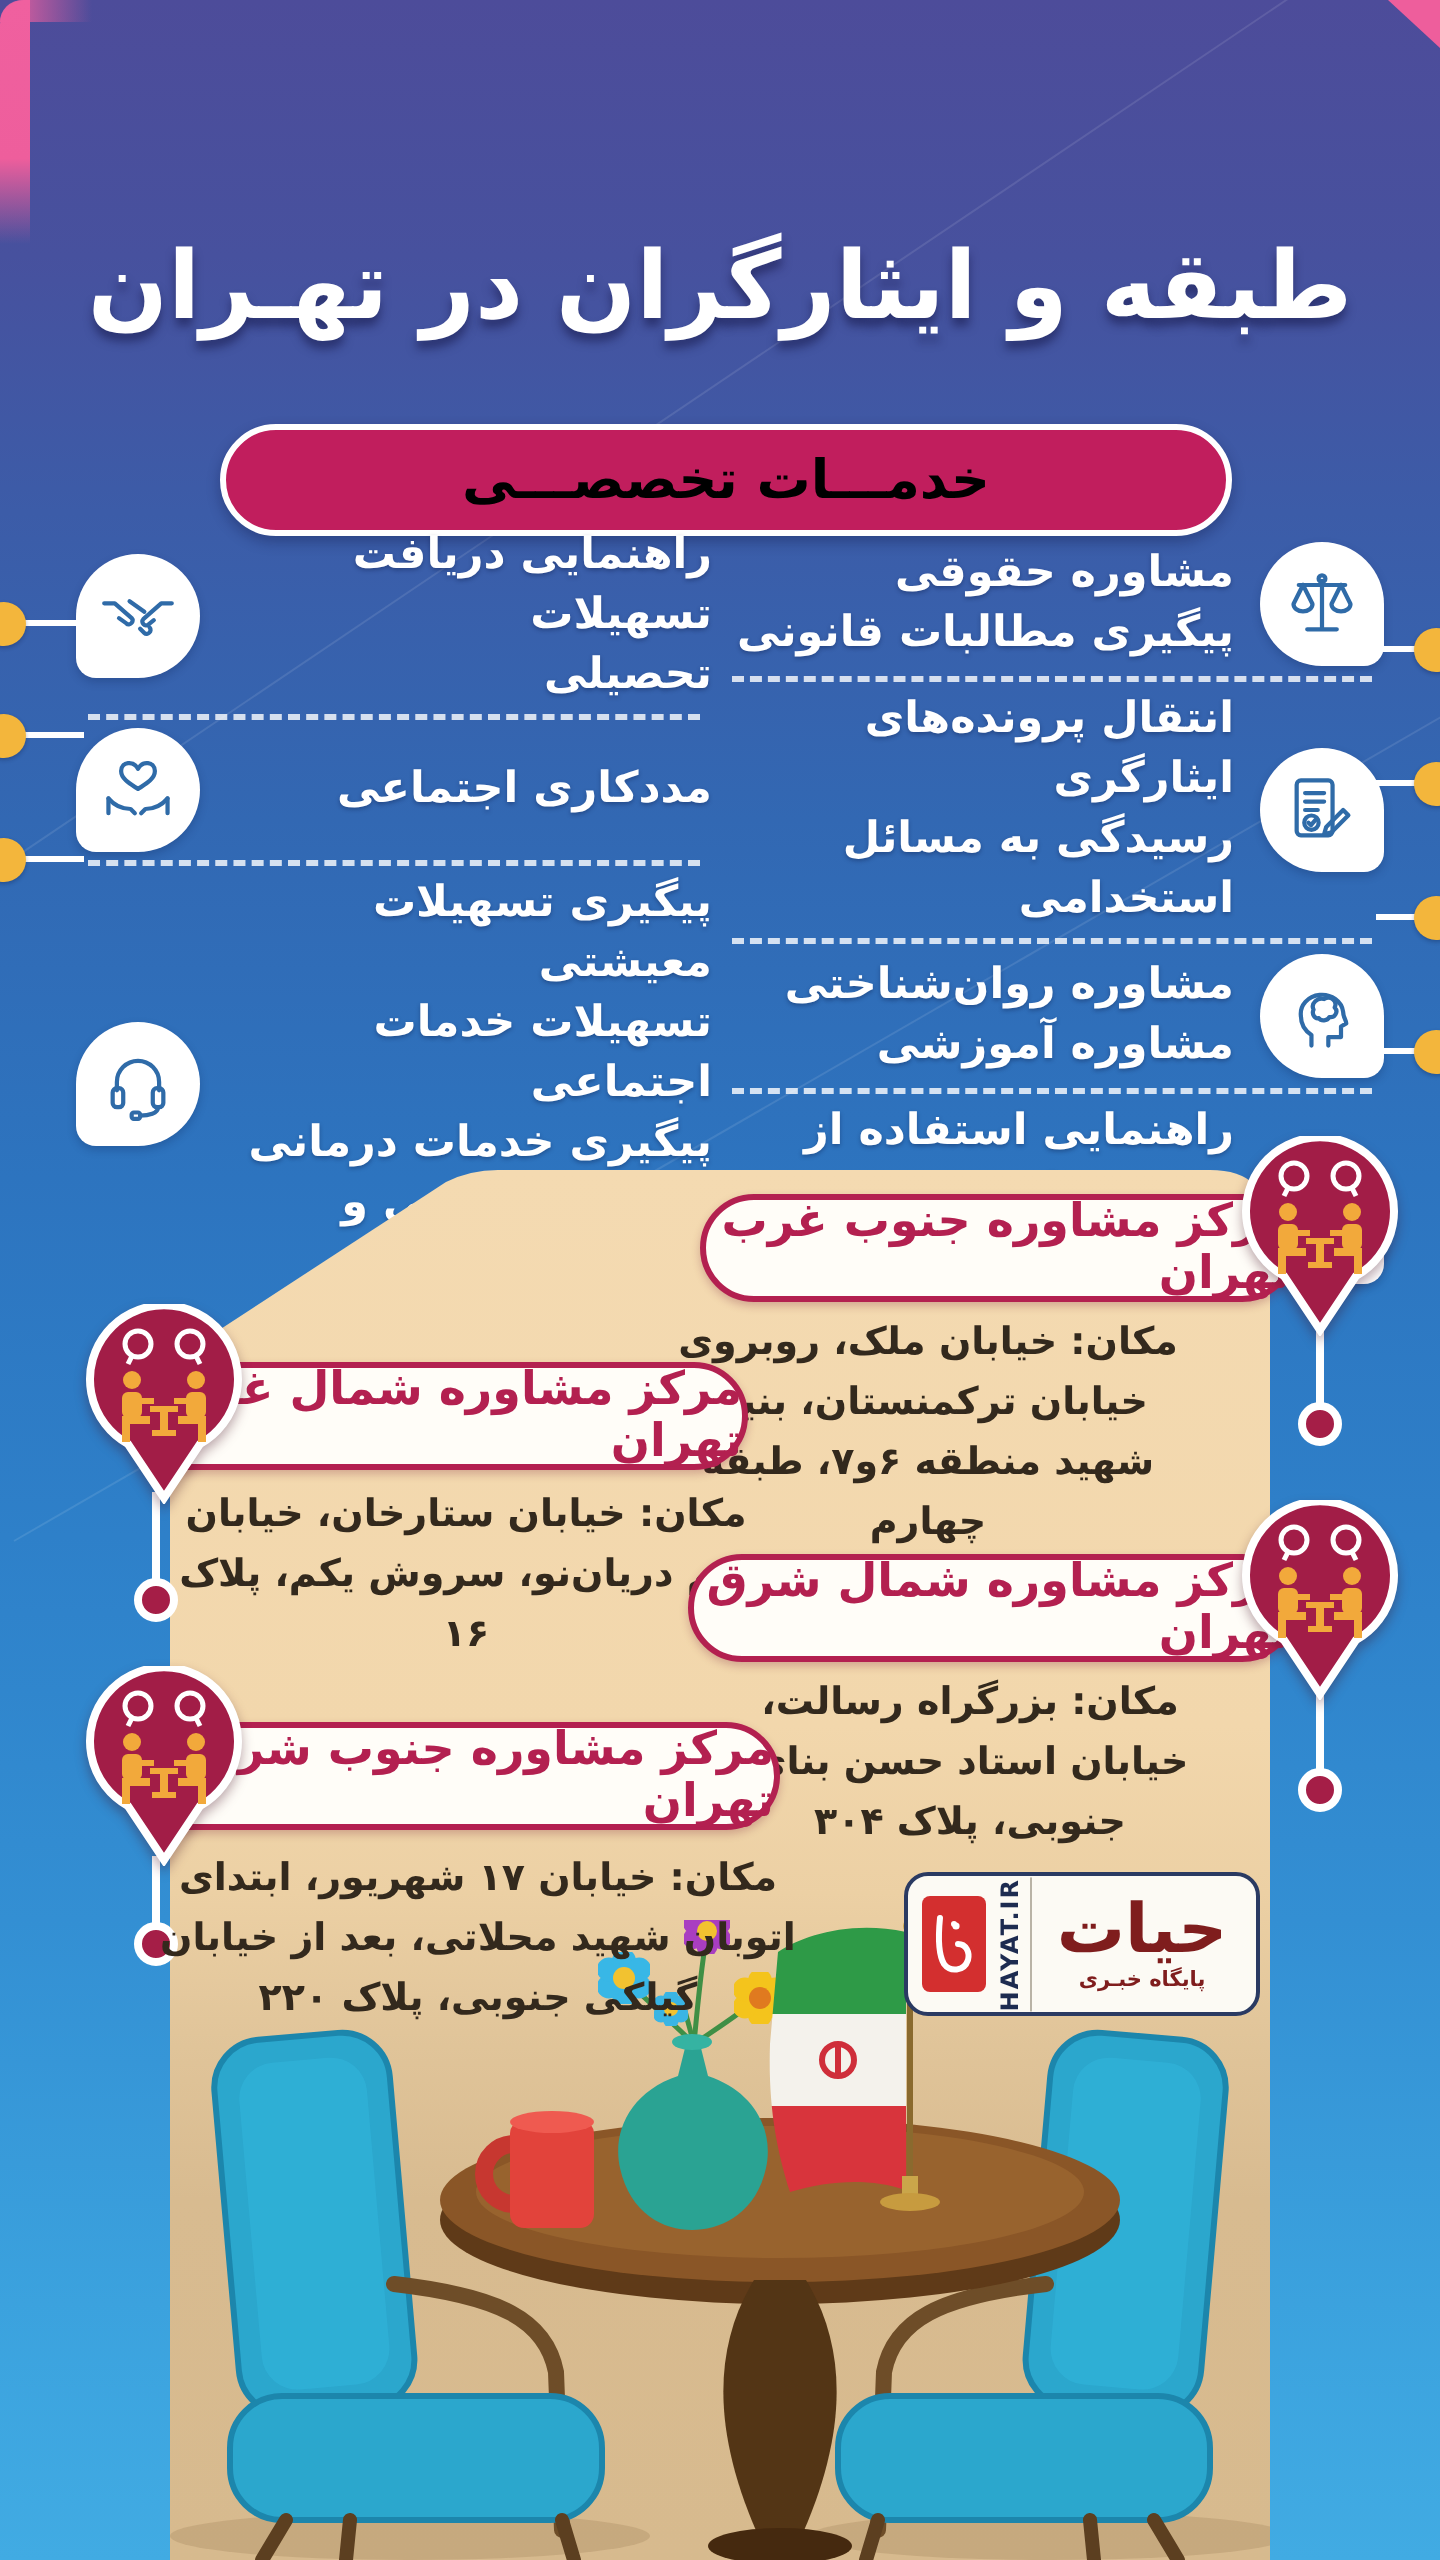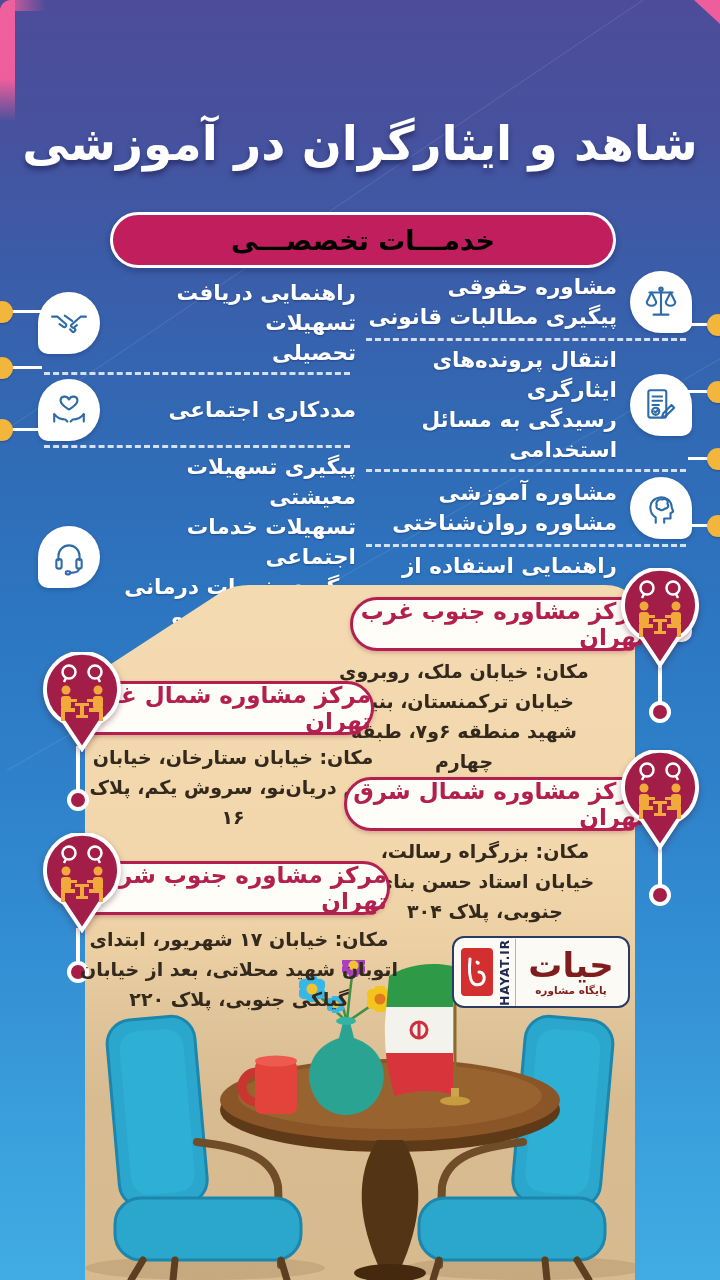--- a/index.html
+++ b/index.html
@@ -20,21 +20,21 @@
     letter-spacing:-1px;text-shadow:0 4px 5px rgba(18,18,64,.5);}
   .title.l1{top:48px;color:#f9c843;}
   .title.l2{top:116px;color:#ffffff;}
 
   .badge{position:absolute;top:212px;left:110px;width:500px;height:50px;background:#c11e5d;
     border:3px solid #fff;border-radius:28px;display:flex;align-items:center;justify-content:center;
     color:#000000;font-weight:800;font-size:27px;box-shadow:0 3px 7px rgba(10,10,50,.3);}
 
   .svc-col{position:absolute;display:flex;flex-direction:column;}
   .svc-col.right{top:270px;right:28px;width:332px;}
-  .svc-col.left{top:278px;left:38px;width:318px;}
+  .svc-col.left{top:263px;left:38px;width:318px;}
   .svc-row{display:flex;align-items:center;gap:13px;min-height:64px;}
   .svc-col.left .svc-row{flex-direction:row-reverse;}
   .svc-ic{flex:0 0 62px;width:62px;height:62px;background:#fff;display:flex;align-items:center;
     justify-content:center;box-shadow:0 2px 4px rgba(10,30,80,.25);color:#2f6ba8;}
   .svc-ic.tail-r{border-radius:50% 50% 10px 50%;}
   .svc-ic.tail-l{border-radius:50% 50% 50% 10px;}
   .svc-ic svg{width:38px;height:38px;}
   .svc-text{flex:1;color:#fff;font-weight:800;font-size:21.5px;line-height:30px;text-align:right;
     text-shadow:0 1px 2px rgba(10,20,60,.35);}
   .svc-sep{border-top:3px dashed rgba(255,255,255,.8);margin:4px 6px;}
@@ -157,21 +157,21 @@
 </svg>
 
 <div class="page">
 
   <div class="diag d1"></div>
   <div class="diag d2"></div>
   <div class="corner-tl"></div>
   <div class="corner-tl-bar"></div>
   <div class="corner-tr"></div>
 
-  <div class="title l2">شاهد و ایثارگران در آموزشی</div>
+  <div class="title l2">طبقه و ایثارگران در تهـران</div>
   <div class="badge">خدمـــات تخصصـــی</div>
 
   <div class="svc-col right">
     <div class="svc-row">
       <span class="svc-ic tail-r">
           <svg viewBox="0 0 36 36">
             <use href="#ic-scales"></use>
           </svg>
         </span>
       <div class="svc-text">
@@ -192,22 +192,22 @@
       </div>
     </div>
     <div class="svc-sep"></div>
     <div class="svc-row">
       <span class="svc-ic tail-r">
           <svg viewBox="0 0 36 36">
             <use href="#ic-brain"></use>
           </svg>
         </span>
       <div class="svc-text">
+        <div>مشاوره روان‌شناختی</div>
         <div>مشاوره آموزشی</div>
-        <div>مشاوره روان‌شناختی</div>
       </div>
     </div>
     <div class="svc-sep"></div>
     <div class="svc-row">
       <span class="svc-ic tail-r">
           <svg viewBox="0 0 36 36">
             <use href="#ic-handshake"></use>
           </svg>
         </span>
       <div class="svc-text">
@@ -381,17 +381,17 @@
   <div class="logo">
     <div class="logo-emblem">
       <svg width="22" height="34" viewBox="0 0 22 34">
           <path d="M4,4 C3,14 3,22 6,27 C9,31 16,31 18,25 C19,21 17,17 13,17 M11,7 l0,0" fill="none" stroke="#fff" stroke-width="3" stroke-linecap="round"></path>
           <circle cx="12" cy="8" r="1.8" fill="#fff"></circle>
         </svg>
     </div>
     <div class="logo-site">HAYAT.IR</div>
     <div class="logo-main">
       <div class="logo-word">حیات</div>
-      <div class="logo-tag">پایگاه مشاوره</div>
+      <div class="logo-tag">پایگاه خبـری</div>
     </div>
   </div>
 
 </div>
 
 </body></html>

